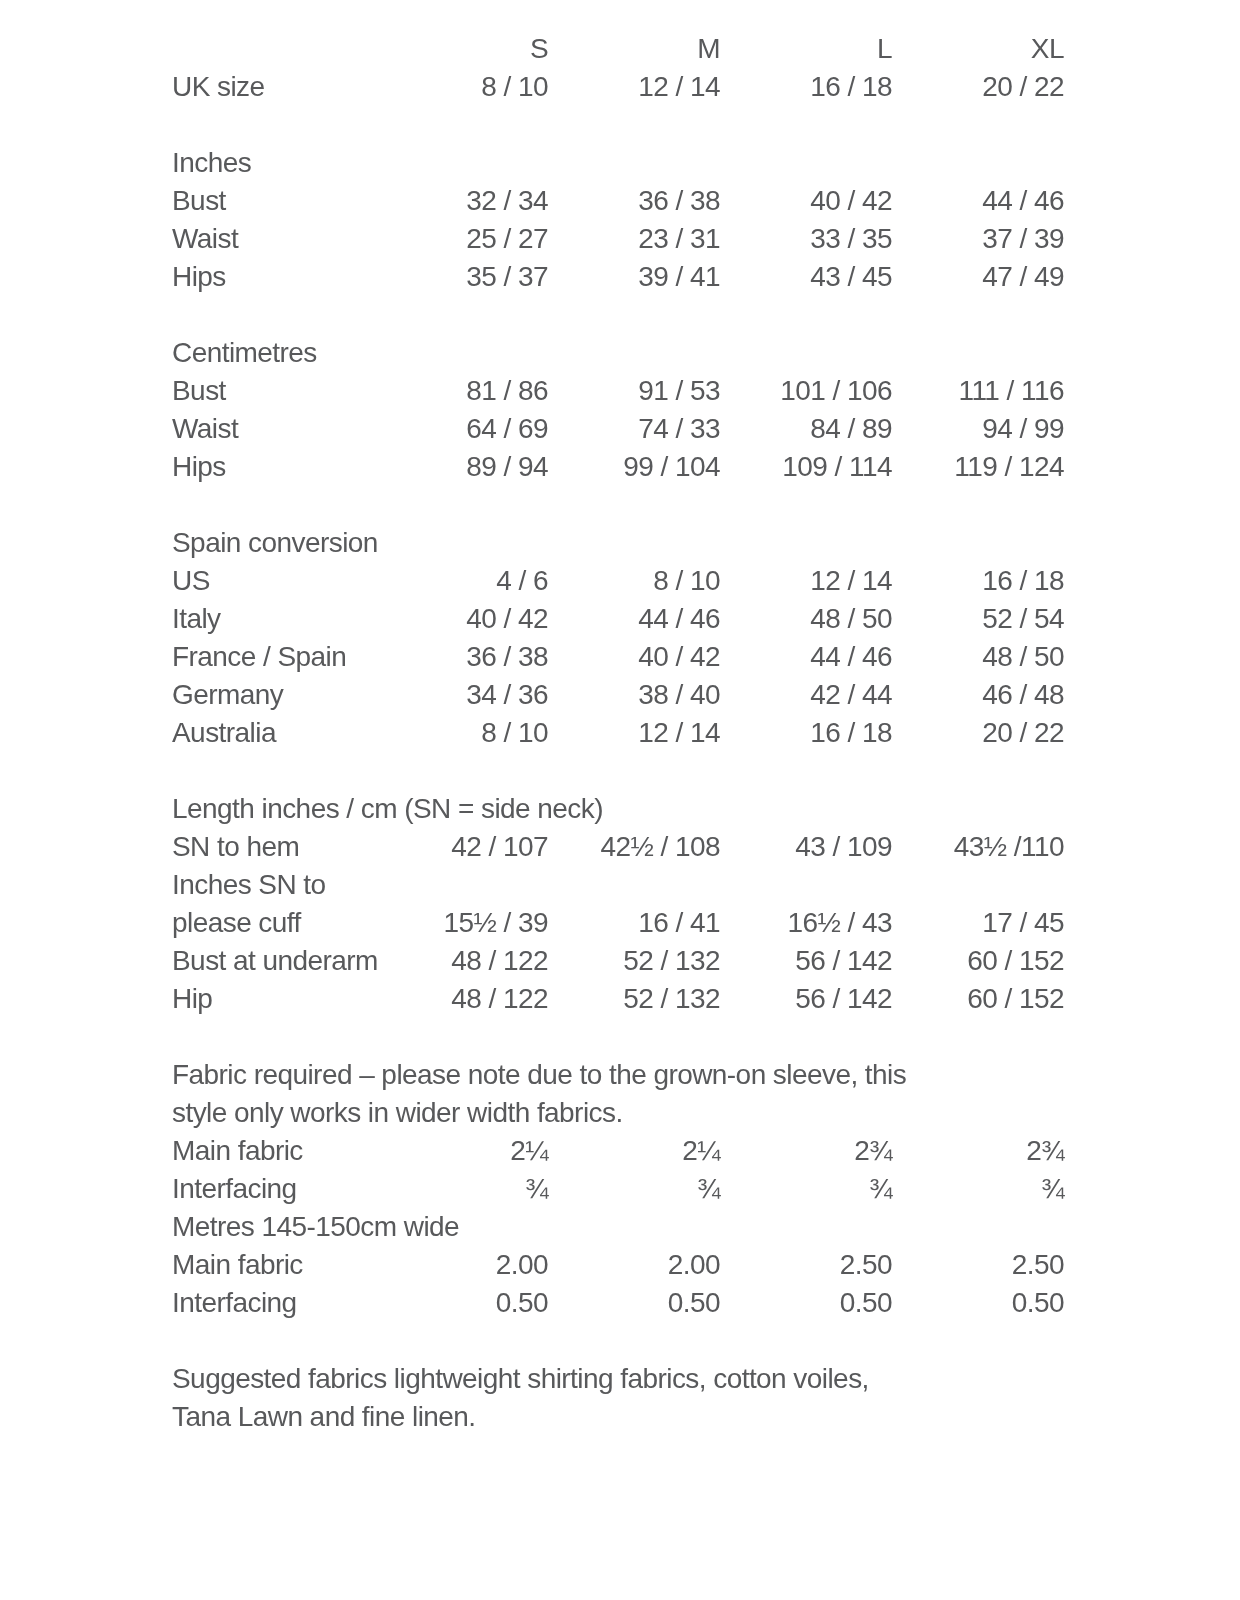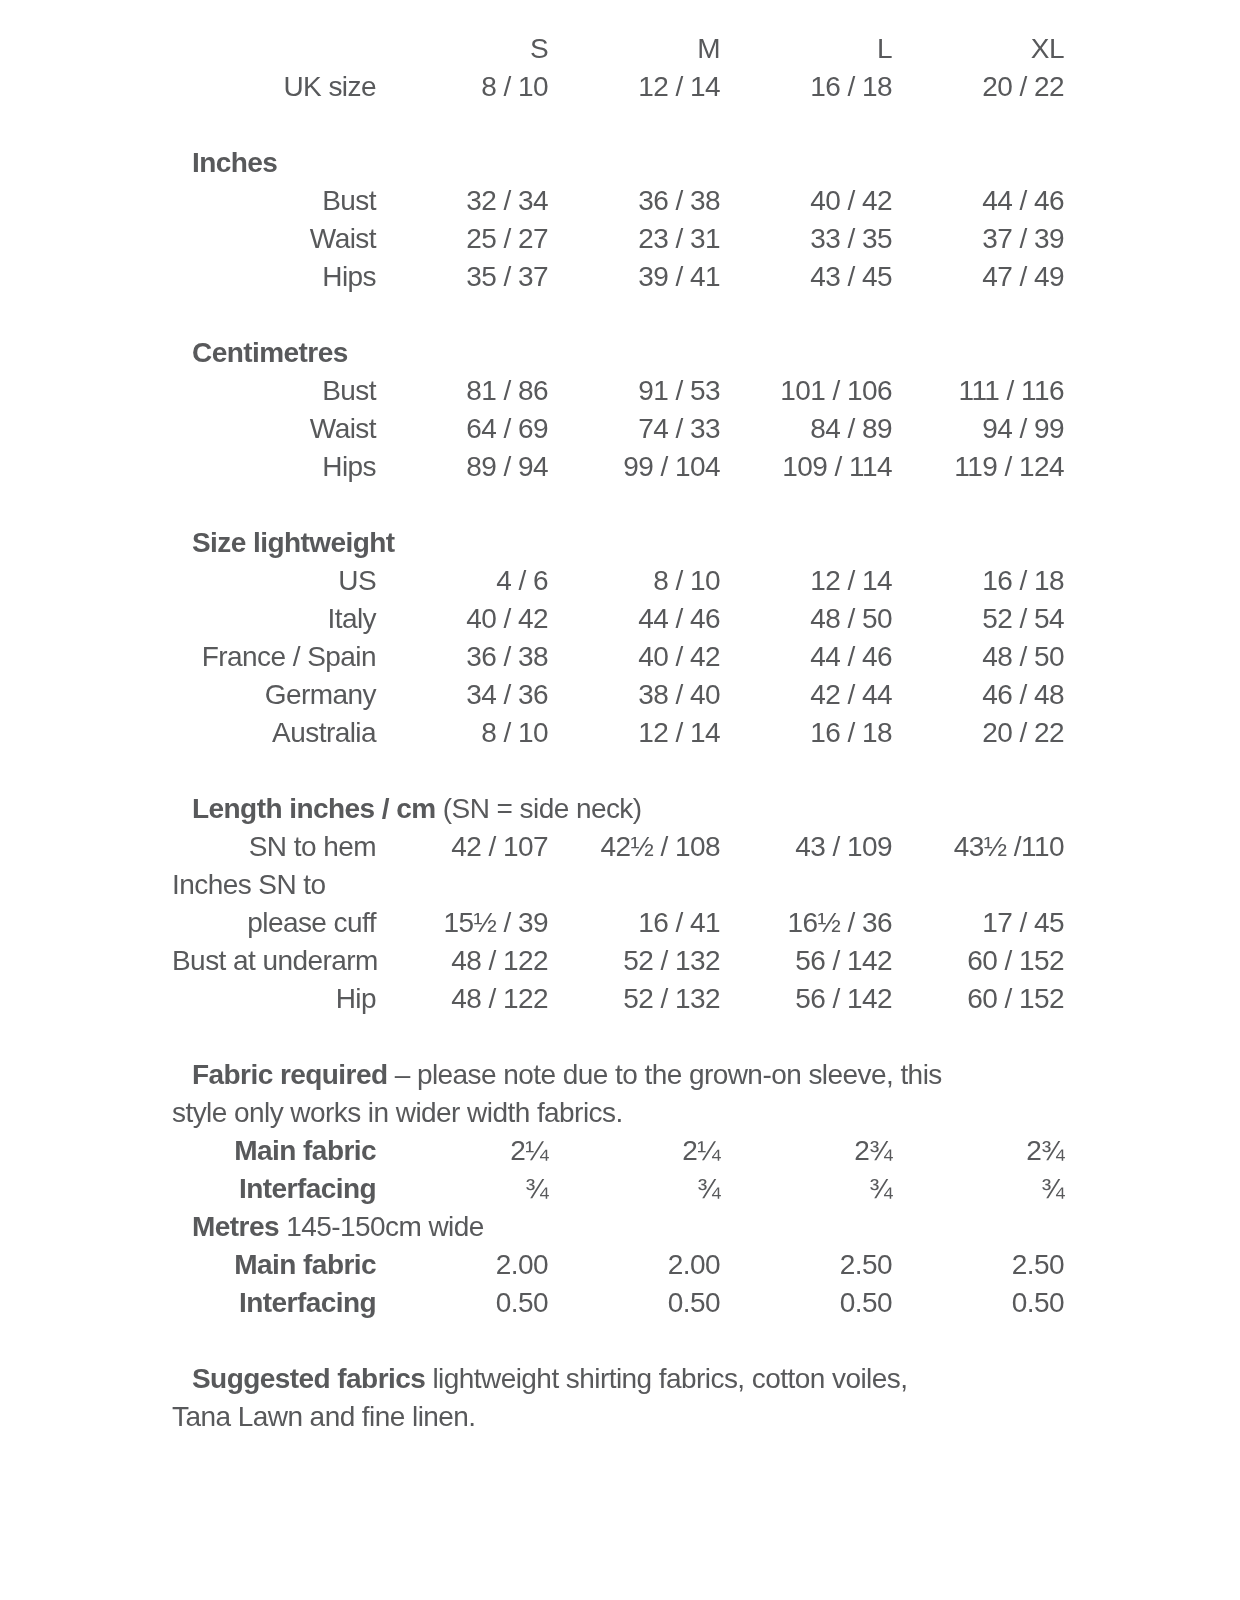--- a/index.html
+++ b/index.html
@@ -16,24 +16,24 @@
     line-height: 38px;
     color: #58595b;
     letter-spacing: -0.02em;
   }
   .content { width: 892px; }
   .sec { margin-top: 38px; }
   .row {
     display: grid;
     grid-template-columns: 204px 172px 172px 172px 172px;
   }
-  .lbl { white-space: nowrap; text-align: right; }
+  .lbl { white-space: nowrap; text-align: left; }
   .val { white-space: nowrap; text-align: right; }
   .line { white-space: nowrap; }
-  .b { font-weight: 700; margin-left: 20px; }
+  .b { font-weight: 400; }
 </style>
 </head>
 <body>
 
 <div class="page">
   <div class="content">
 
     <div class="row">
       <div class="lbl"></div>
       <div class="val">S</div>
@@ -93,21 +93,21 @@
       <div class="row">
         <div class="lbl">Hips</div>
         <div class="val">89 / 94</div>
         <div class="val">99 / 104</div>
         <div class="val">109 / 114</div>
         <div class="val">119 / 124</div>
       </div>
     </div>
 
     <div class="sec">
-      <div class="line b">Size lightweight</div>
+      <div class="line b">Spain conversion</div>
       <div class="row">
         <div class="lbl">US</div>
         <div class="val">4 / 6</div>
         <div class="val">8 / 10</div>
         <div class="val">12 / 14</div>
         <div class="val">16 / 18</div>
       </div>
       <div class="row">
         <div class="lbl">Italy</div>
         <div class="val">40 / 42</div>
@@ -145,21 +145,21 @@
         <div class="val">42 / 107</div>
         <div class="val">42½ / 108</div>
         <div class="val">43 / 109</div>
         <div class="val">43½ /110</div>
       </div>
       <div class="line">Inches SN to</div>
       <div class="row">
         <div class="lbl">please cuff</div>
         <div class="val">15½ / 39</div>
         <div class="val">16 / 41</div>
-        <div class="val">16½ / 36</div>
+        <div class="val">16½ / 43</div>
         <div class="val">17 / 45</div>
       </div>
       <div class="row">
         <div class="lbl">Bust at underarm</div>
         <div class="val">48 / 122</div>
         <div class="val">52 / 132</div>
         <div class="val">56 / 142</div>
         <div class="val">60 / 152</div>
       </div>
       <div class="row">

